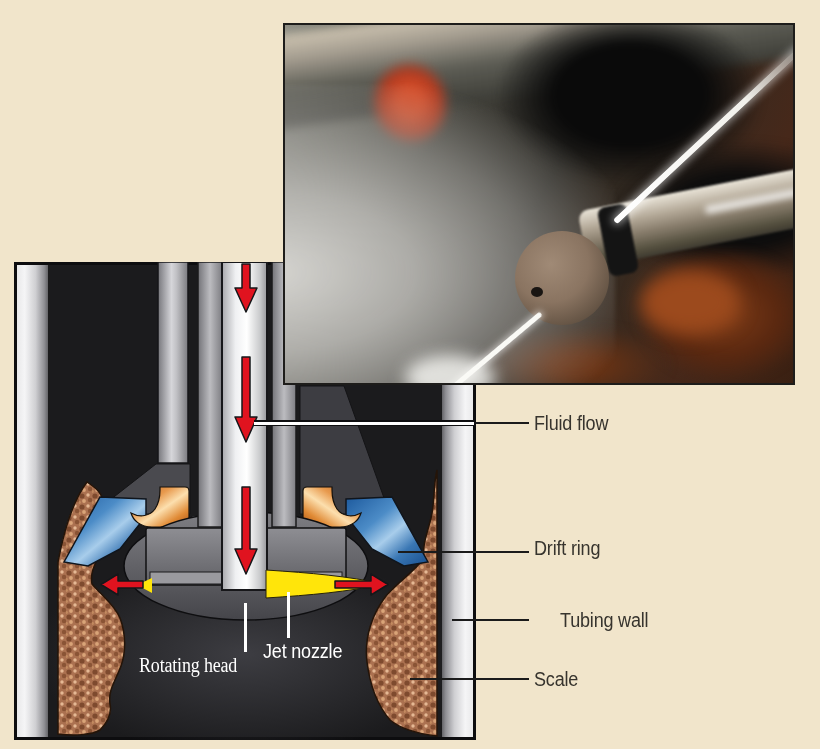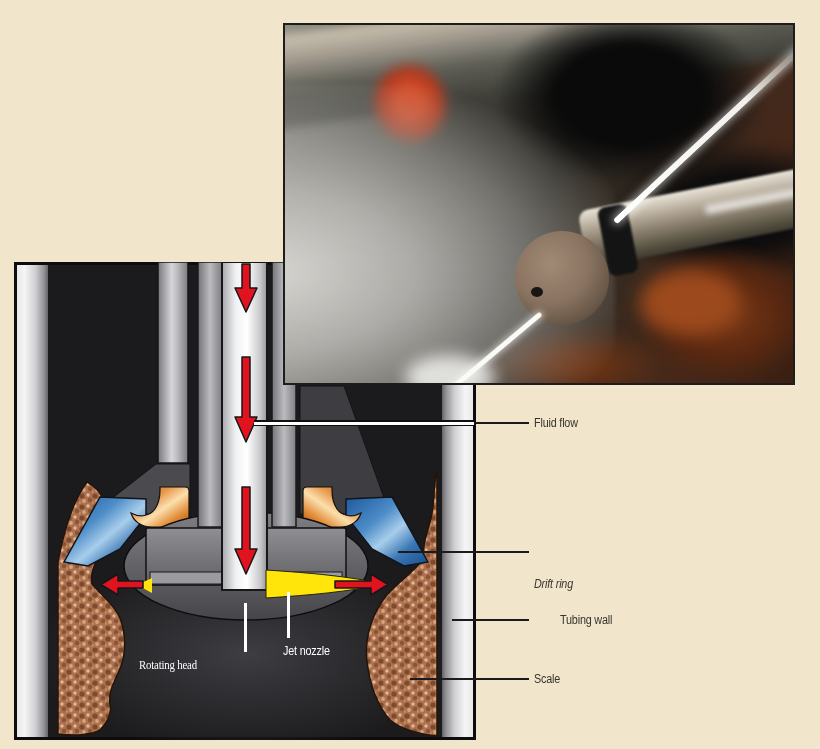--- a/index.html
+++ b/index.html
@@ -1,20 +1,20 @@
 <!DOCTYPE html>
 <html><head>
 <meta charset="utf-8">
 <style>
   html,body{margin:0;padding:0;}
   .canvas{position:relative;width:820px;height:749px;background:#f1e5cb;overflow:hidden;
           font-family:"Liberation Sans","DejaVu Sans",sans-serif;}
   .diagram-svg{position:absolute;left:14px;top:262px;width:462px;height:478px;z-index:1;}
   
-  .lbl{position:absolute;font-size:12px;color:#37342e;white-space:nowrap;z-index:2;line-height:20px;}
+  .lbl{position:absolute;font-size:20px;color:#37342e;white-space:nowrap;z-index:2;line-height:20px;}
   .lbl span{display:inline-block;transform:scaleX(.9);transform-origin:left center;letter-spacing:-.2px;}
   .lbl-white{color:#ffffff;}
   .hline{position:absolute;height:2px;background:#1b1b1b;z-index:2;}
   .vline-white{position:absolute;width:2.5px;background:#ffffff;z-index:2;}
   .fluid-casing{position:absolute;left:254px;top:420px;width:222px;height:6px;background:#0f0f11;z-index:2;}
   .fluid-white{position:absolute;left:254px;top:421.5px;width:220px;height:3px;background:#ffffff;z-index:2;}
   
   .photo{position:absolute;left:283px;top:23px;width:512px;height:362px;box-sizing:border-box;
          border:2px solid #1e1d1b;overflow:hidden;z-index:3;background:#2f2b24;}
   .photo div{position:absolute;}
@@ -171,29 +171,29 @@
   <div class="fluid-white"></div>
   <div class="hline" style="left:476px;top:422px;width:53px;"></div>
   <div class="hline" style="left:398px;top:551px;width:131px;"></div>
   <div class="hline" style="left:452px;top:619px;width:77px;"></div>
   <div class="hline" style="left:410px;top:678px;width:119px;"></div>
   <div class="vline-white" style="left:244px;top:603px;height:49px;"></div>
   <div class="vline-white" style="left:287px;top:592px;height:46px;"></div>
 
   <div class="lbl" style="left:534px;top:413px;">
     <span>Fluid flow</span></div>
-  <div class="lbl" style="left:534px;top:574px;font-style:italic;">
+  <div class="lbl" style="left:534px;top:538px;">
     <span>Drift ring</span></div>
   <div class="lbl" style="left:560px;top:610px;">
     <span>Tubing wall</span></div>
   <div class="lbl" style="left:534px;top:669px;text-align:center;">
     <span>Scale</span></div>
   <div class="lbl lbl-white" style="left:139px;top:655px;font-family:Liberation Serif, serif;">
     <span>Rotating head</span></div>
-  <div class="lbl lbl-white" style="left:283px;top:641px;text-decoration:underline;">
+  <div class="lbl lbl-white" style="left:263px;top:641px;text-decoration:underline;">
     <span>Jet nozzle</span></div>
 
   <div class="photo">
     <div class="p-bg"></div>
     <div class="p-pipe"></div>
     <div class="p-redband"></div>
     <div class="p-black1"></div>
     <div class="p-black2"></div>
     <div class="p-rust1"></div>
     <div class="p-rust2"></div>

